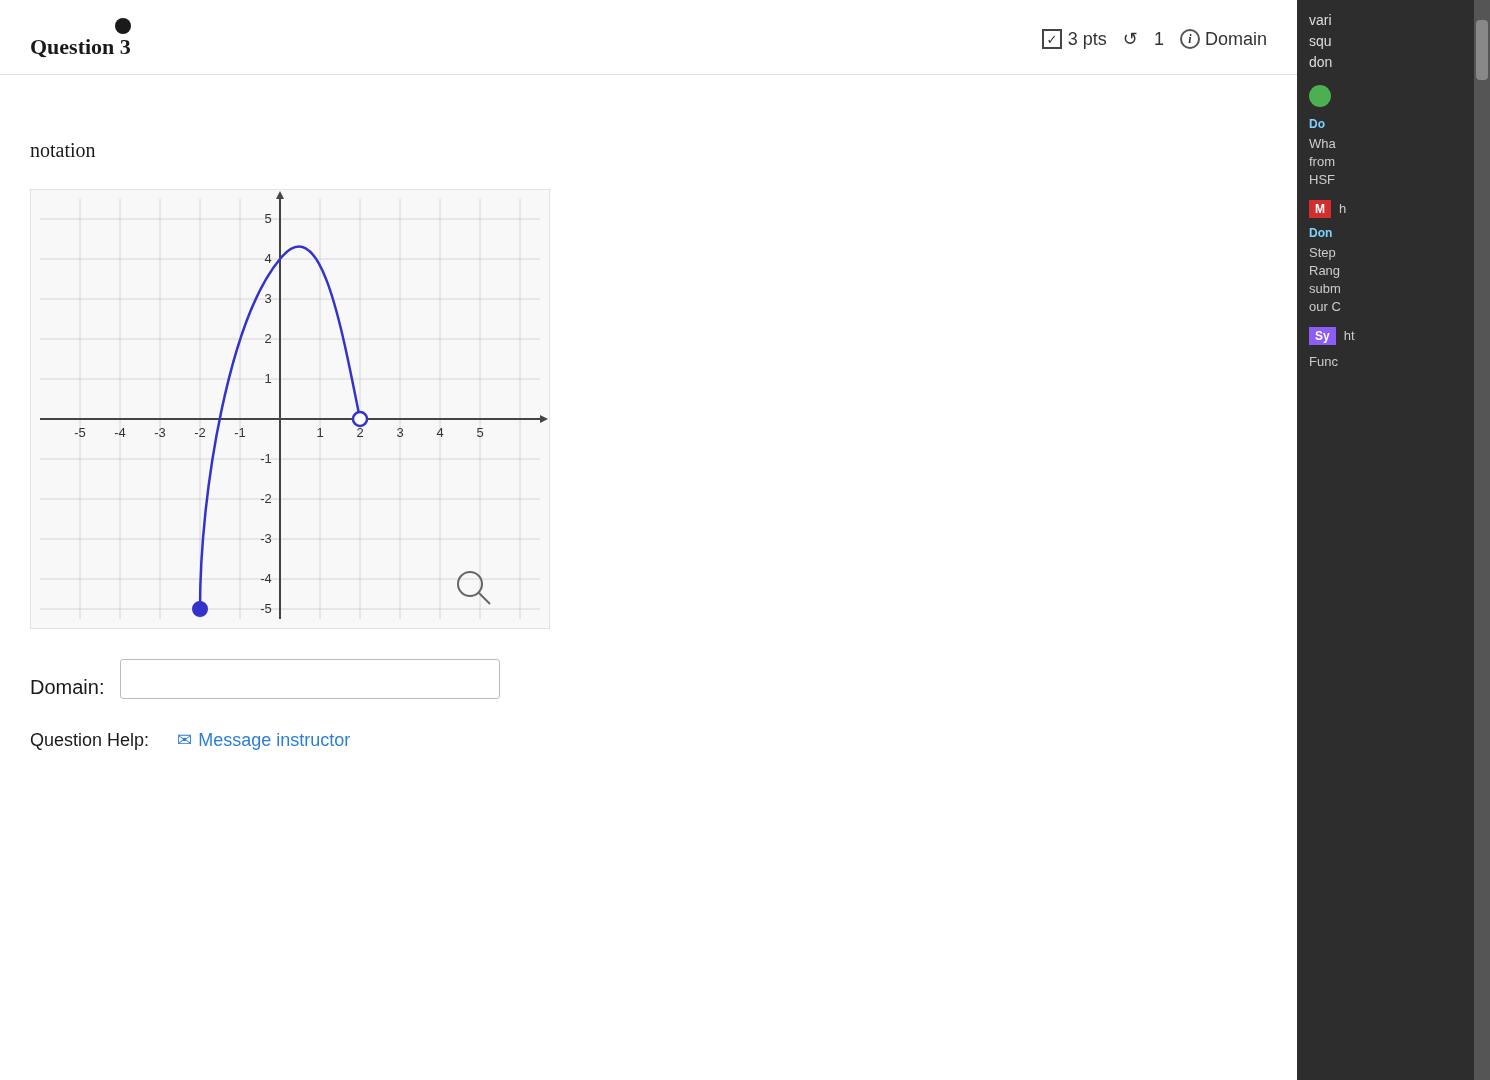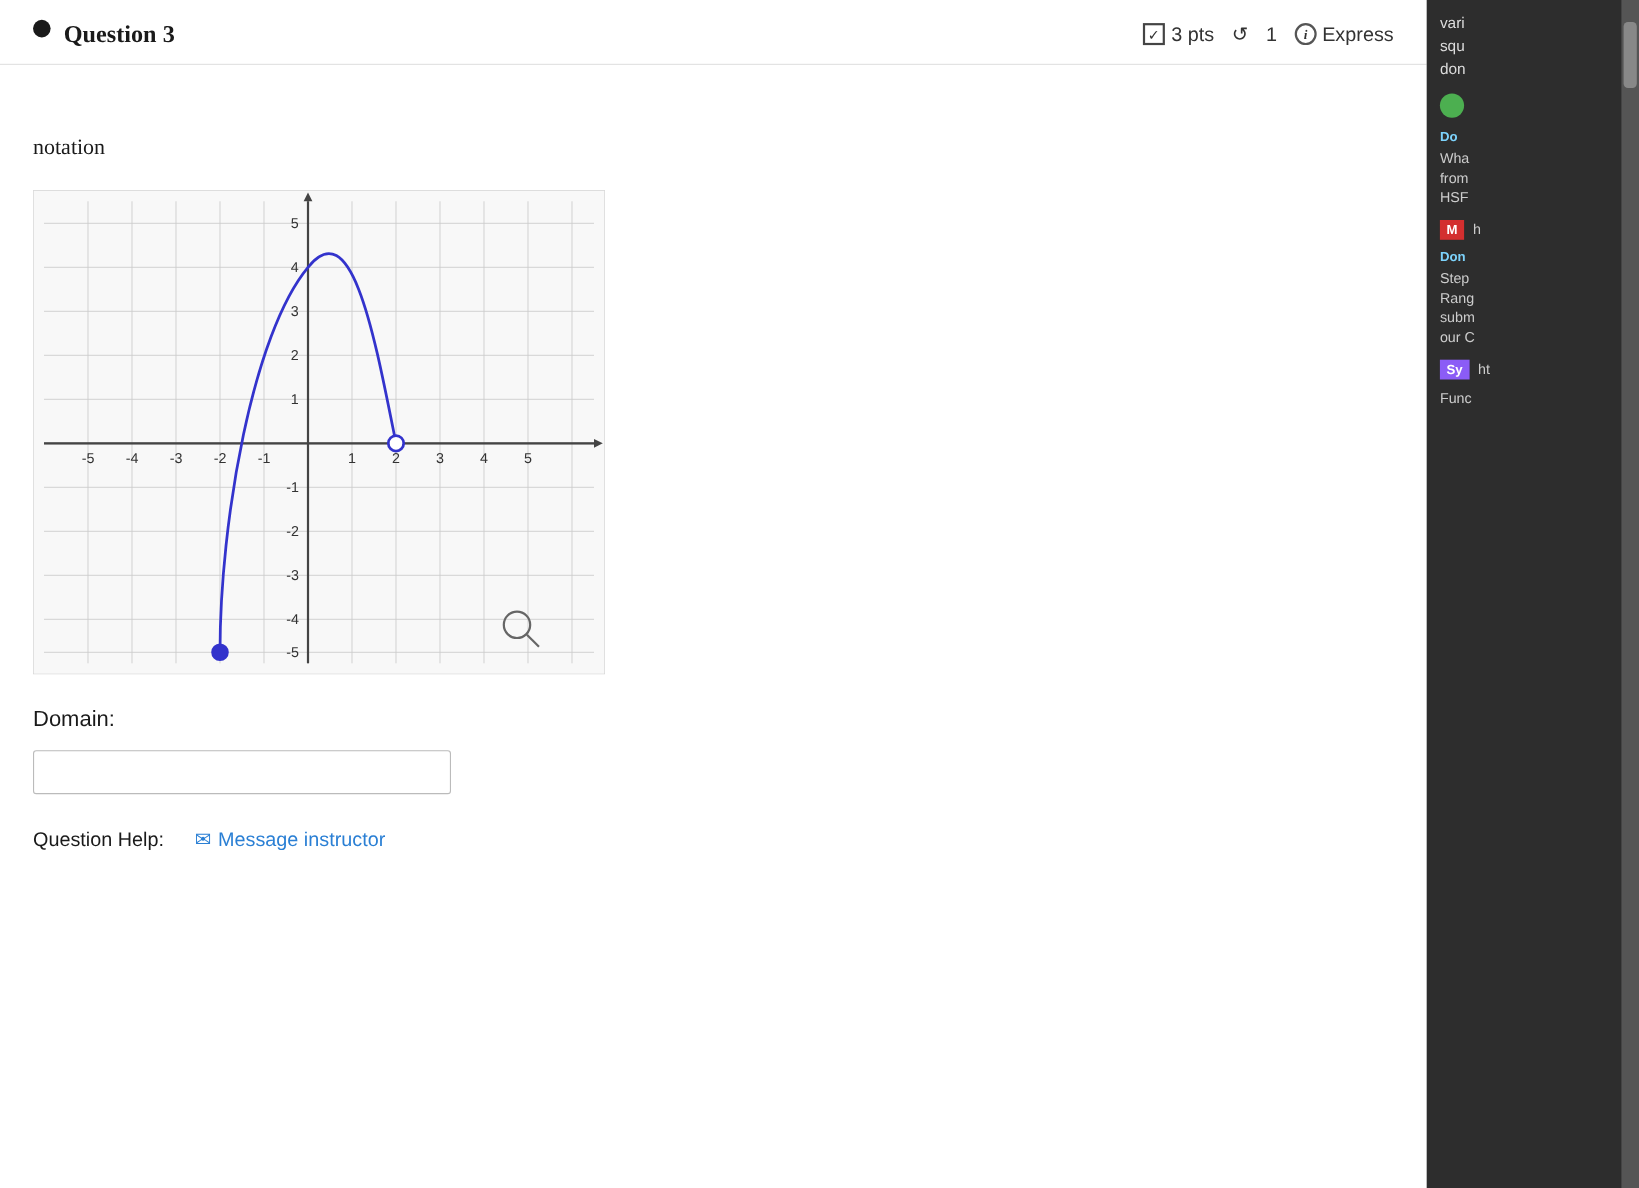--- a/index.html
+++ b/index.html
@@ -22,25 +22,26 @@
     .question-header {
       display: flex;
       align-items: center;
       justify-content: space-between;
       padding: 18px 30px 14px 30px;
       border-bottom: 1px solid #e0e0e0;
     }
 
     .question-title {
       display: flex;
-      align-items: flex-start;
-      gap: 12px;
+      align-items: flex-end;
+      gap: 0;
       font-size: 22px;
       font-weight: bold;
       color: #1a1a1a;
+      flex-direction: column;
     }
 
     .question-dot {
       width: 16px;
       height: 16px;
       border-radius: 50%;
       background: #1a1a1a;
       display: inline-block;
       flex-shrink: 0;
     }
@@ -115,24 +116,23 @@
       margin-bottom: 30px;
     }
 
     .graph-canvas {
       width: 100%;
       height: 100%;
     }
 
     .domain-row {
       display: flex;
-      align-items: flex-start;
+      align-items: flex-end;
       gap: 16px;
       margin-bottom: 30px;
-      flex-direction: column;
     }
 
     .domain-label {
       font-size: 20px;
       color: #1a1a1a;
       font-family: Arial, sans-serif;
     }
 
     .domain-input {
       width: 380px;
@@ -272,21 +272,21 @@
     </div>
     <div class="question-meta">
       <div class="pts-badge">
         <span class="checkbox-icon">✓</span>
         <span>3 pts</span>
       </div>
       <div class="history-icon">↺</div>
       <span>1</span>
       <div class="details-link">
         <span class="info-circle">i</span>
-        <span>Express</span>
+        <span>Domain</span>
       </div>
     </div>
   </div>
 
   <div class="question-body">
     <div class="question-text">
       <br>
       <span>notation</span>
     </div>
 

